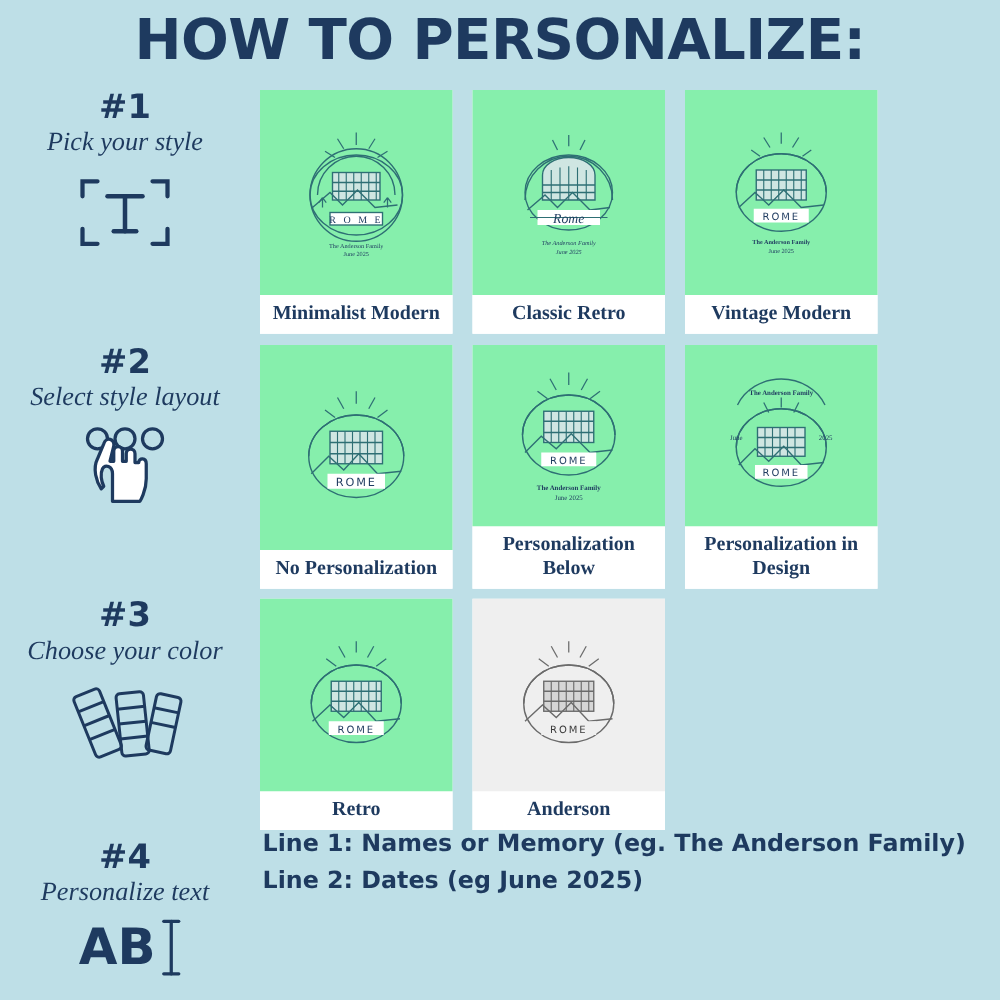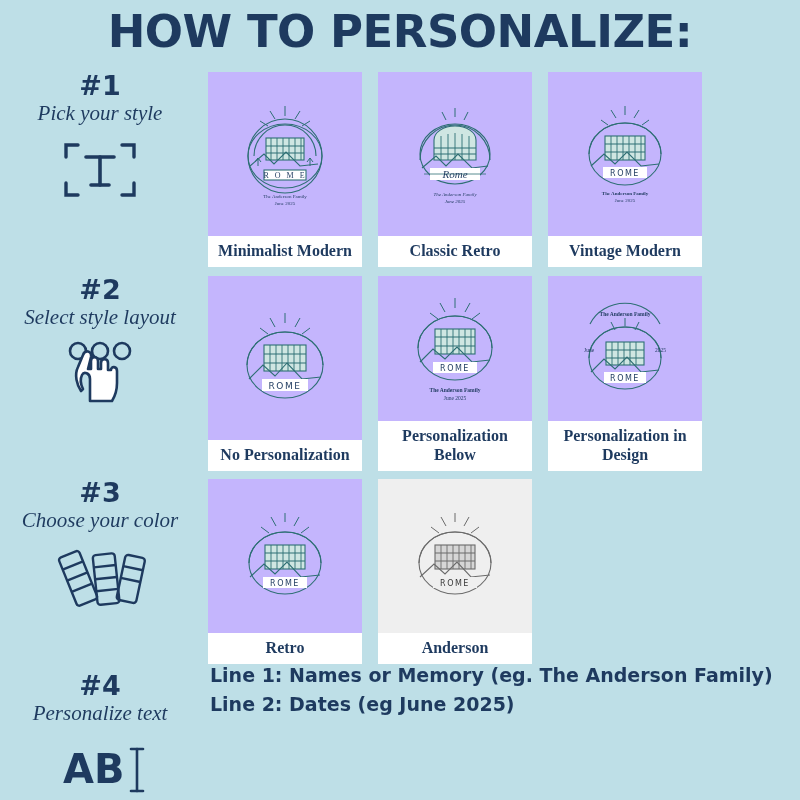--- a/index.html
+++ b/index.html
@@ -63,21 +63,21 @@
   .card {
     position: absolute;
     background: #ffffff;
     display: flex;
     flex-direction: column;
     align-items: center;
   }
   .card-art {
     width: 100%;
     flex: 1 1 auto;
-    background: #c4b5fd;
+    background: #86efac;
     display: flex;
     align-items: center;
     justify-content: center;
     position: relative;
     overflow: hidden;
   }
   .card-art.gray { background: #efefef; }
   .card-cap {
     width: 100%;
     text-align: center;
@@ -454,21 +454,21 @@
         </g>
         <text x="54" y="85" text-anchor="middle" font-family="DejaVu Sans, sans-serif" font-size="8" letter-spacing="1.5" fill="#3a3a3a">ROME</text>
       </svg>
     </div>
     <div class="card-cap">Anderson</div>
   </div>
 
   <div class="step-col" style="top:672px;">
     <div class="step-num">#4</div>
     <div class="step-label">Personalize text</div>
-    <div class="step-icon" style="margin-top:16px;">
+    <div class="step-icon" style="margin-top:4px;">
       <svg width="110" height="56" viewBox="0 0 110 56">
         <text x="18" y="42" font-family="DejaVu Sans, sans-serif" font-weight="bold" font-size="40" fill="#1e3a5f">AB</text>
         <g stroke="#1e3a5f" stroke-width="2.6" fill="none" stroke-linecap="round">
           <line x1="92" y1="8" x2="92" y2="50"></line>
           <line x1="86" y1="8" x2="98" y2="8"></line>
           <line x1="86" y1="50" x2="98" y2="50"></line>
         </g>
       </svg>
     </div>
   </div>

